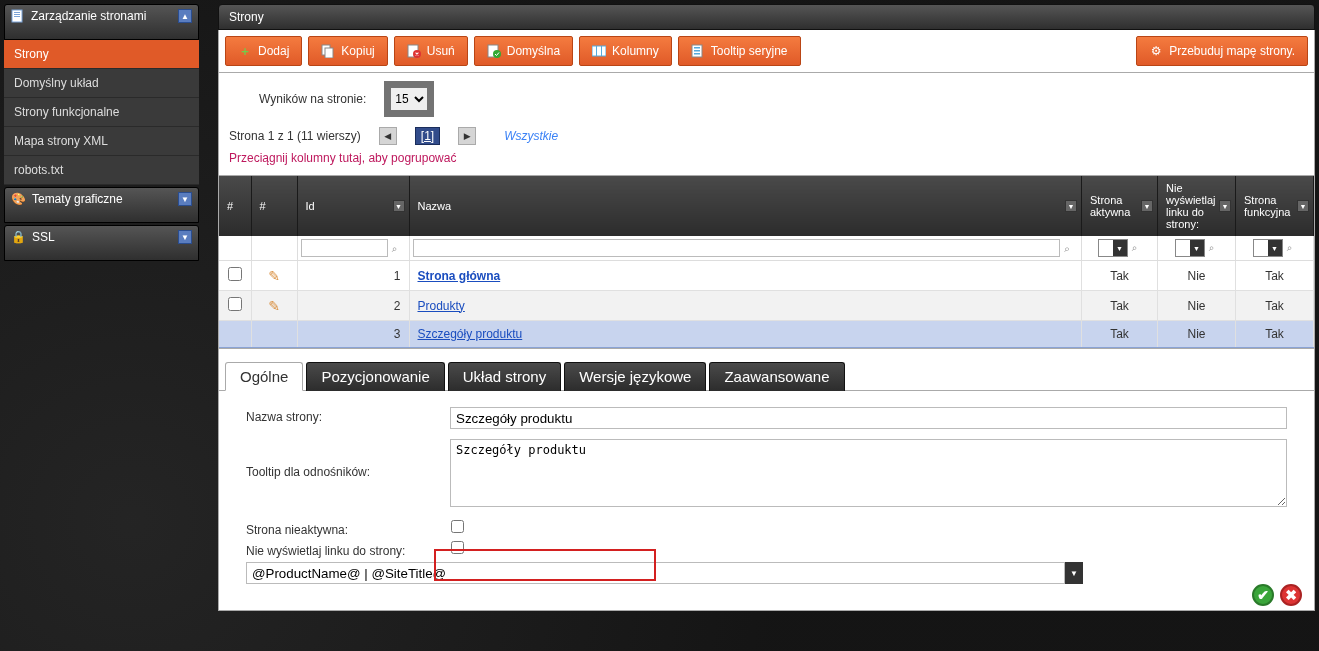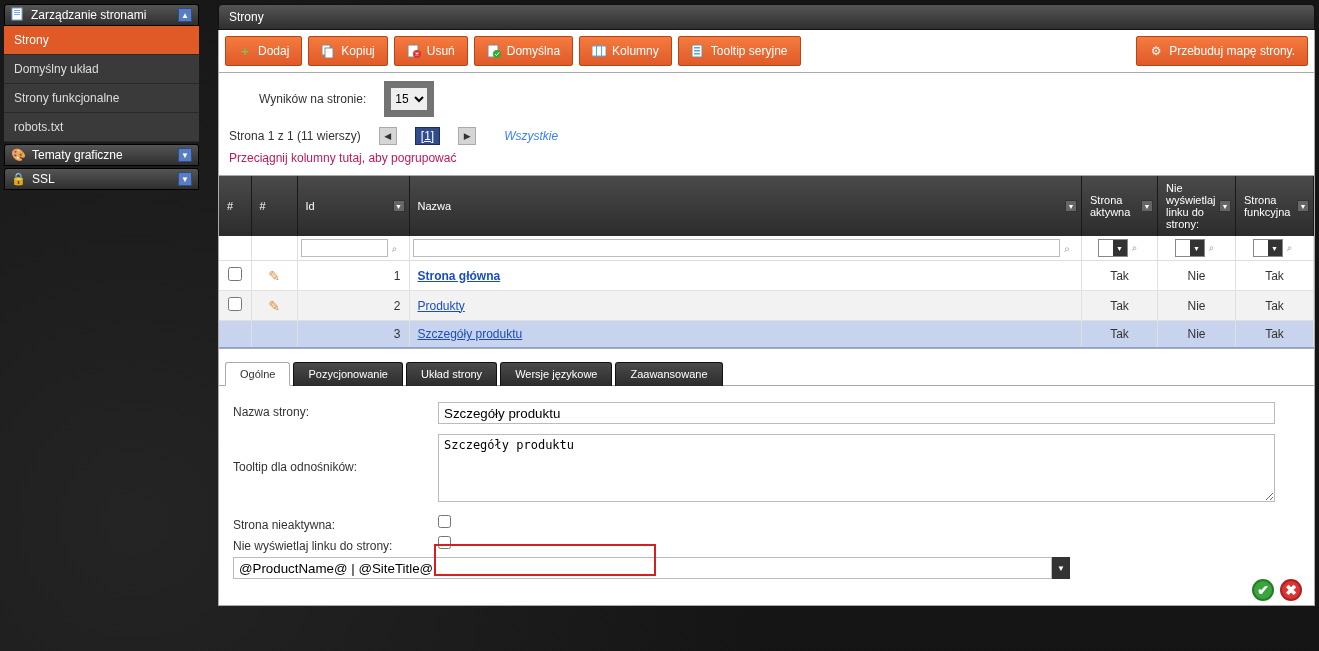--- a/index.html
+++ b/index.html
@@ -18,24 +18,23 @@
   position: absolute;
   left: 4px;
   top: 4px;
   width: 195px;
 }
 .panel-hdr {
   background: linear-gradient(#555,#2f2f2f);
   color: #fff;
   padding: 4px 6px;
   display: flex;
-  align-items: center;
   border-radius: 3px 3px 0 0;
   border: 1px solid #000;
-  height: 22px;
+  height: 36px;
   gap: 6px;
 }
 .panel-hdr .collapse {
   margin-left: auto;
   width: 14px;
   height: 14px;
   background: #5a7dbf;
   border: 1px solid #2a4d8f;
   display: flex;
   align-items: center;
@@ -246,34 +245,34 @@
   padding-left: 6px;
   border-bottom: 1px solid #aaa;
 }
 .tab {
   padding: 5px 14px;
   background: linear-gradient(#4a4a4a,#2c2c2c);
   color: #fff;
   border: 1px solid #111;
   border-bottom: none;
   cursor: pointer;
-  font-size: 11px;
+  font-size: 15px;
   margin-right: 3px;
   border-radius: 3px 3px 0 0;
   position: relative;
   top: 1px;
 }
 .tab.active {
   background: #fff;
   color: #333;
   border: 1px solid #aaa;
   border-bottom: 1px solid #fff;
 }
 .form-area {
-  padding: 16px 14px;
+  padding: 16px 27px;
 }
 .form-row {
   display: flex;
   align-items: flex-start;
   margin-bottom: 10px;
 }
 .form-lbl {
   width: 205px;
   padding-top: 3px;
 }
@@ -353,20 +352,21 @@
           <rect x="3" y="5" width="6" height="1" fill="#7aa3d8"></rect>
           <rect x="3" y="7" width="6" height="1" fill="#7aa3d8"></rect>
         </svg></span>
     <span>Zarządzanie stronami</span>
     <span class="collapse">▲</span>
   </div>
   <div class="panel-body">
     <div class="nav-item active">Strony</div>
     <div class="nav-item">Domyślny układ</div>
     <div class="nav-item">Strony funkcjonalne</div>
+    <div class="nav-item">Mapa strony XML</div>
     <div class="nav-item">robots.txt</div>
   </div>
   <div class="panel-hdr" style="margin-top:2px">
     <span>🎨</span>
     <span>Tematy graficzne</span>
     <span class="collapse">▼</span>
   </div>
   <div class="panel-hdr" style="margin-top:2px">
     <span>🔒</span>
     <span>SSL</span>

